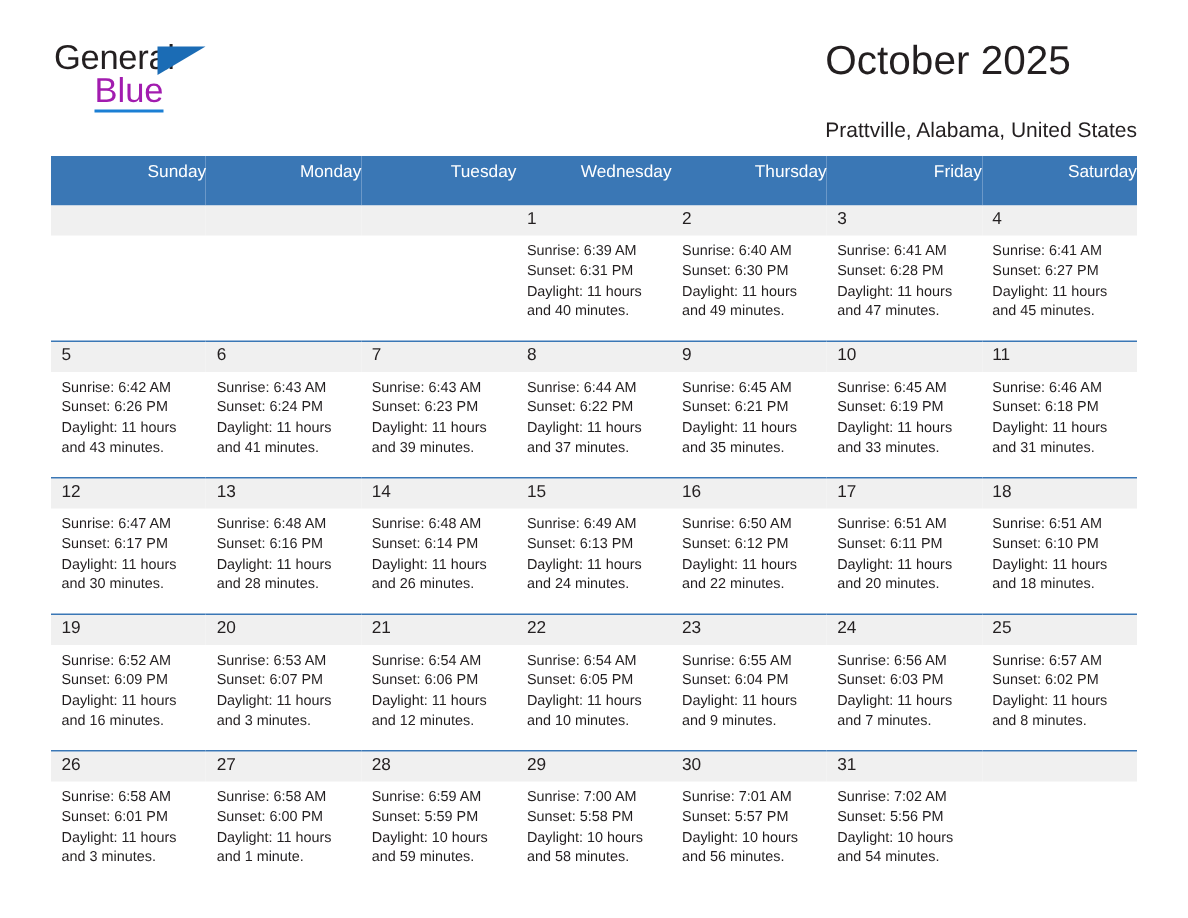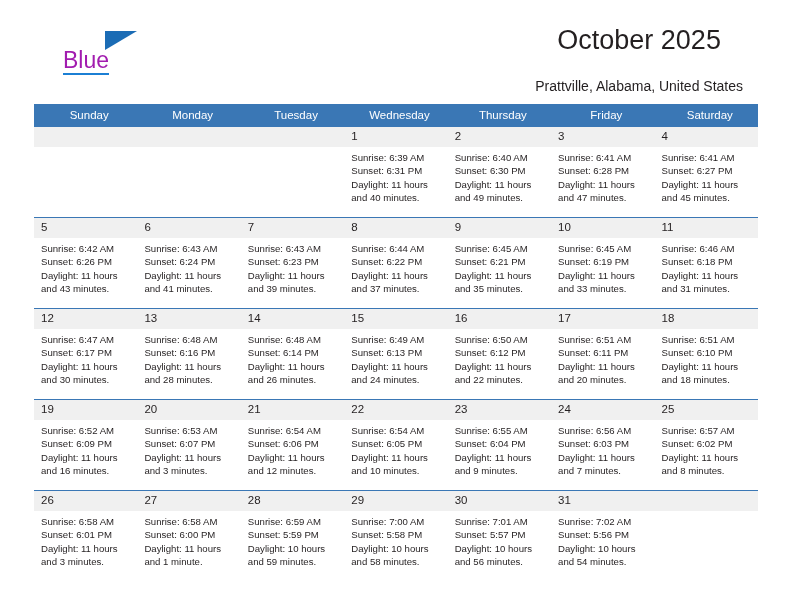--- a/index.html
+++ b/index.html
@@ -46,22 +46,22 @@
     left:27px; top:22px;
     font-size:23px;
     color:#a21caf;
     line-height:23px;
     border-bottom:2px solid #1b7fd4;
     padding-bottom:1px;
   }
 
   .title-wrap{
     position:absolute;
-    right:15px; top:24px;
-    text-align:center;
+    right:0; top:24px;
+    text-align:left;
   }
   .cal-title{
     font-size:27px;
     color:#231f20;
     line-height:32px;
     white-space:nowrap;
   }
   .cal-sub{
     font-size:14px;
     color:#231f20;
@@ -74,22 +74,22 @@
   .grid{
     width:724px;
     border-collapse:collapse;
     table-layout:fixed;
   }
   .grid th{
     background:#3a77b5;
     color:#ffffff;
     font-size:11.5px;
     font-weight:normal;
-    text-align:center;
-    padding:5px 0 6px 7px;
+    text-align:right;
+    padding:5px 0 16px 7px;
     height:11px;
     border:0;
   }
   .grid td{
     vertical-align:top;
     padding:0;
     border:0;
     border-top:1px solid #3a77b5;
     height:90px;
     width:103.4px;
@@ -117,20 +117,21 @@
   .cell-body div{ white-space:nowrap; }
 </style>
 </head>
 <body>
 
 <div class="page">
 
   <div class="top">
 
     <div class="logo">
+      <span class="logo-general">General</span>
       <span class="logo-tri"></span>
       <span class="logo-blue">Blue</span>
     </div>
 
     <div class="title-wrap">
       <div class="cal-title">October 2025</div>
       <div class="cal-sub">Prattville, Alabama, United States</div>
     </div>
 
   </div>

